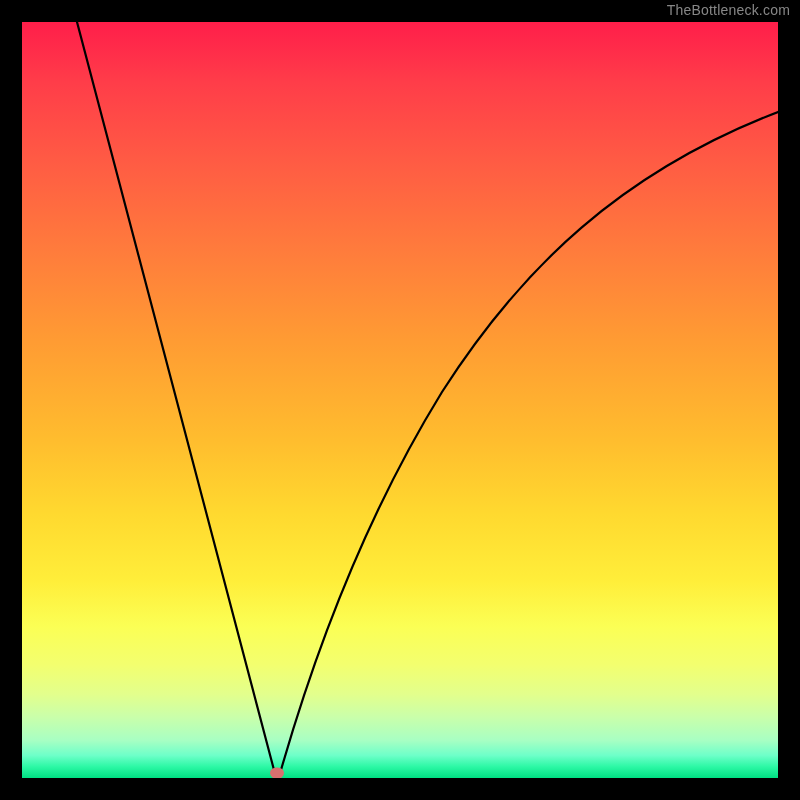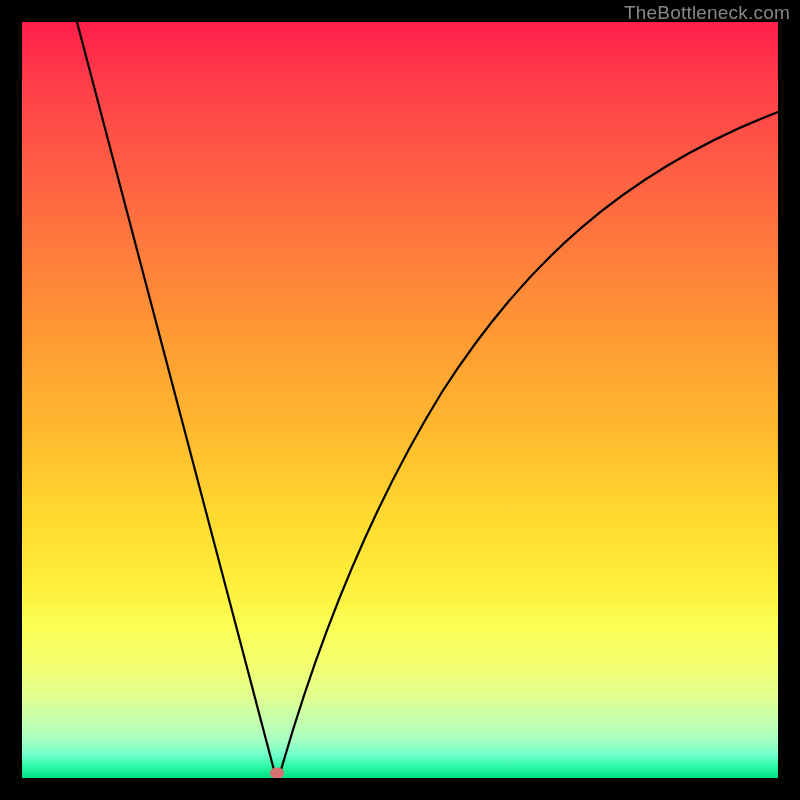--- a/index.html
+++ b/index.html
@@ -61,21 +61,21 @@
     height: 11px;
     background: #d8706f;
     border-radius: 50% / 55%;
     transform: translate(-50%, -50%);
   }
   .watermark {
     position: absolute;
     top: 2px;
     right: 10px;
     color: #878787;
-    font-size: 19px;
+    font-size: 14px;
     font-weight: 500;
     letter-spacing: 0.2px;
   }
 </style>
 </head>
 <body>
 
 <div class="frame">
 
   <div class="plot-area">

